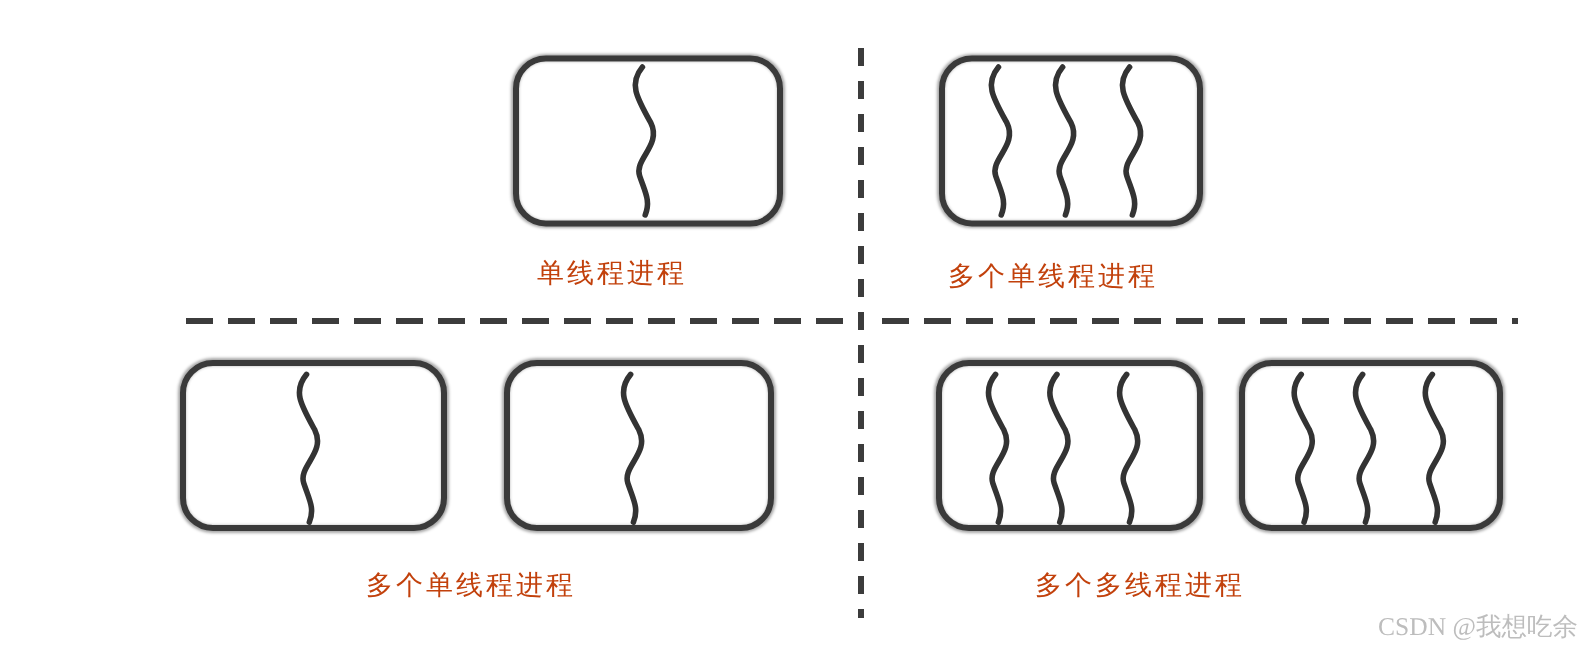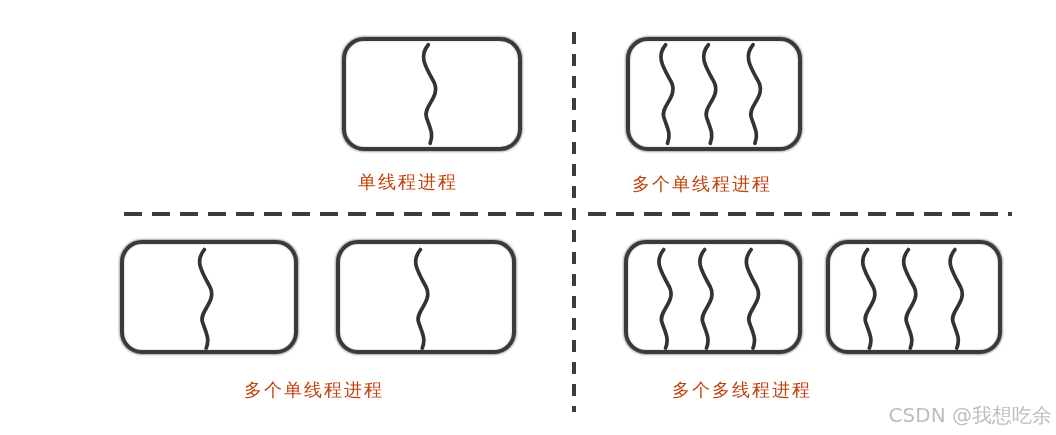--- a/index.html
+++ b/index.html
@@ -7,21 +7,21 @@
          font-family:"DejaVu Sans", sans-serif; }
   .box { position:absolute; border:4px solid #3a3a3a; border-radius:22px;
          box-sizing:border-box; background:#fff;
          box-shadow: 0 0 2px 1px rgba(0,0,0,0.35), inset 0 0 2px rgba(0,0,0,0.3); }
   .box svg { position:absolute; left:0; top:0; width:100%; height:100%; }
   .label { position:absolute; font-size:18px; color:#c2410c; letter-spacing:2px; white-space:nowrap; }
   .hdash { position:absolute; height:4px;
            background: repeating-linear-gradient(90deg, #3c3c3c 0 18px, transparent 18px 28px); }
   .vdash { position:absolute; width:4px;
            background: repeating-linear-gradient(180deg, #3c3c3c 0 12px, transparent 12px 22px); }
-  .watermark { position:absolute; right:4px; bottom:6px; font-size:20px; color:#bdbdbd; white-space:nowrap; }
+  .watermark { position:absolute; right:4px; bottom:6px; font-size:17px; color:#bdbdbd; white-space:nowrap;font-family:Liberation Serif, serif; }
 </style>
 </head>
 <body>
 
 <svg width="0" height="0" style="position:absolute">
   <defs>
     <path id="thread" d="M 6 0 C -4 12, 2 22, 12 40 C 20 56, 0 66, 4 78 C 8 90, 12 96, 8 106" fill="none" stroke="#333" stroke-width="4" stroke-linecap="round"></path>
   </defs>
 </svg>
 
@@ -64,15 +64,15 @@
       <use href="#thread" x="124" y="6"></use>
   </svg>
 </div>
 <div class="box" style="left:826px; top:240px; width:176px; height:114px;">
   <svg viewBox="0 0 176 114">
     <use href="#thread" x="32" y="6"></use>
       <use href="#thread" x="76" y="6"></use>
       <use href="#thread" x="126" y="6"></use>
   </svg>
 </div>
-<div class="label" style="left:672px; top:378px;">多个多线程进程</div>
+<div class="label" style="left:690px; top:378px;">多个多线程进程</div>
 
 <div class="watermark">CSDN @我想吃余</div>
 
 </body></html>

